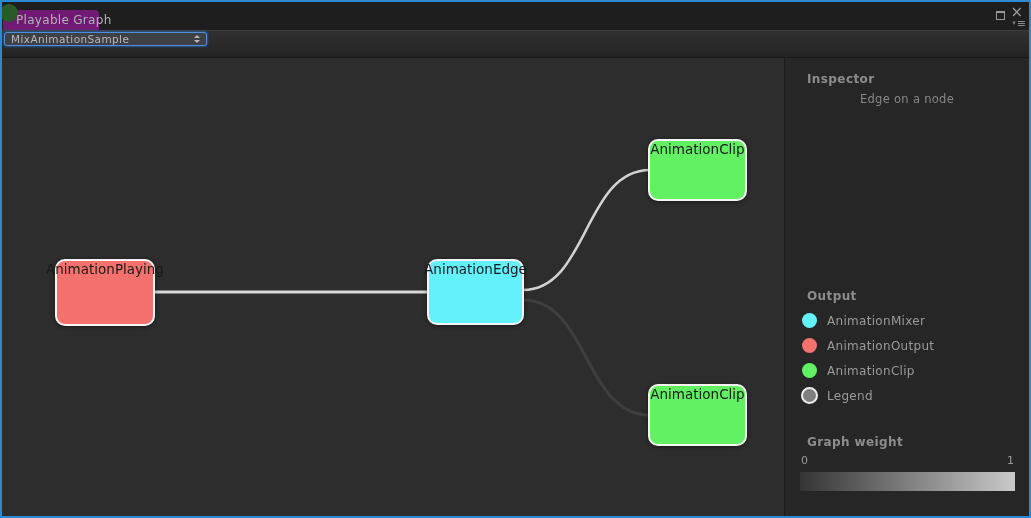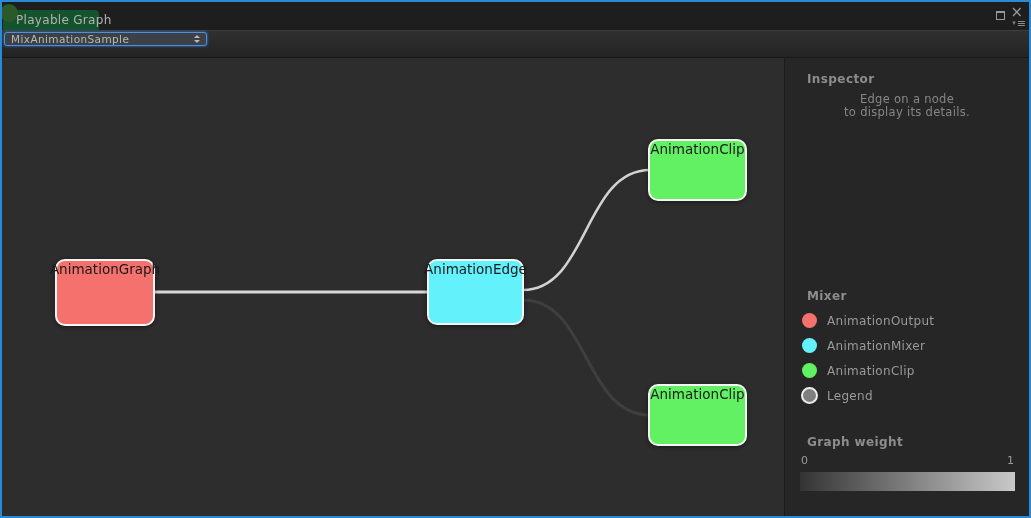--- a/index.html
+++ b/index.html
@@ -5,21 +5,21 @@
   html,body{margin:0;padding:0;background:#111;}
   .window{
     position:relative; width:1031px; height:518px; box-sizing:border-box;
     border:2px solid #2b8ad6; background:#1e1e1e; overflow:hidden;
     font-family:"DejaVu Sans", sans-serif;
   }
   
   .titlebar{position:relative; height:28px; background:#1e1e1e;}
   .tab{
     position:absolute; left:1px; bottom:0; height:20px; width:96px;
-    background:#14532d; border-radius:4px 4px 0 0;
+    background:#701a75; border-radius:4px 4px 0 0;
     color:#b2b2b2; font-size:12px; line-height:20px; padding-left:13px;
     box-sizing:border-box; white-space:nowrap; letter-spacing:.3px;
   }
   .green-dot{
     position:absolute; left:-2px; top:2px; width:18px; height:18px;
     border-radius:50%; background:#2a5a28; z-index:2;
   }
   .btn-max{
     position:absolute; right:24px; top:9px; width:7px; height:6px;
     border:1px solid #9a9a9a; border-top-width:2px; background:transparent;
@@ -118,52 +118,51 @@
 
     <div class="graph">
       <svg class="edges" width="798" height="469">
         <path d="M153,234 H425" stroke="#d9d9d9" stroke-width="3" fill="none"></path>
         <path d="M521,232 C586,232 582,112 648,112" stroke="#d2d2d2" stroke-width="2.5" fill="none"></path>
         <path d="M521,242 C586,242 582,357 648,357" stroke="#3f3f3f" stroke-width="3" fill="none"></path>
       </svg>
 
       <div class="node node-output">
         <span>Animation</span>
-        <span>Graph</span>
+        <span>Playing</span>
       </div>
       <div class="node node-mixer">
         <span>Animation</span>
         <span>Edge</span>
       </div>
       <div class="node node-clip-a">
         <span>Animation</span>
         <span>Clip</span>
       </div>
       <div class="node node-clip-b">
         <span>Animation</span>
         <span>Clip</span>
       </div>
     </div>
 
     <div class="inspector">
       <div class="h-small insp-title">Inspector</div>
       <div class="hint">
         <div>Edge on a node</div>
-        <div>to display its details.</div>
       </div>
 
-      <div class="h-small legend-title">Mixer</div>
+      <div class="h-small legend-title">Output</div>
       <div class="legend">
+        <div class="legend-row">
+          <span class="swatch sw-mixer"></span>
+          <span class="legend-label">AnimationMixer</span>
+        </div>
         <div class="legend-row">
           <span class="swatch sw-output"></span>
           <span class="legend-label">AnimationOutput</span>
-        </div>
-        <div class="legend-row">
-          <span class="swatch sw-mixer"></span>
-          <span class="legend-label">AnimationMixer</span>
         </div>
         <div class="legend-row">
           <span class="swatch sw-clip"></span>
           <span class="legend-label">AnimationClip</span>
         </div>
         <div class="legend-row">
           <span class="swatch sw-playing"></span>
           <span class="legend-label">Legend</span>
         </div>
       </div>

